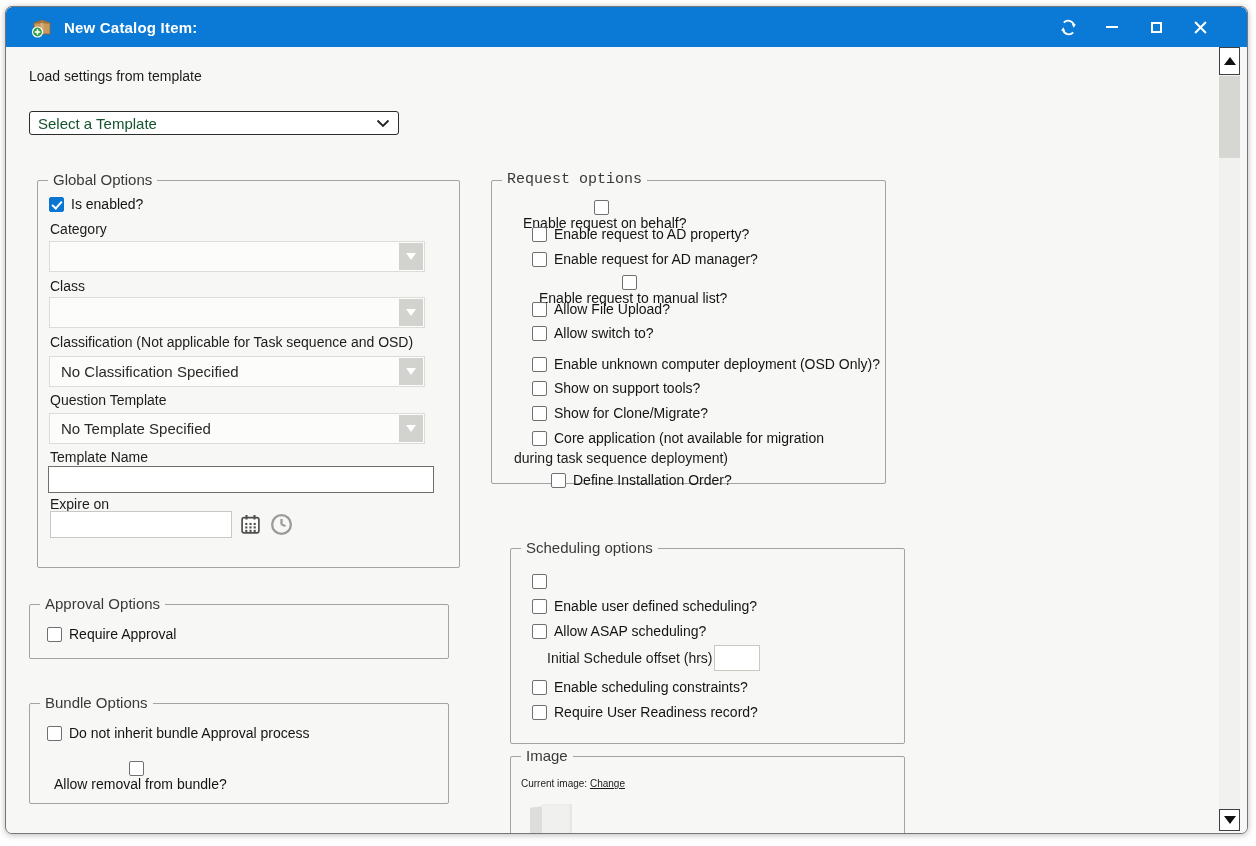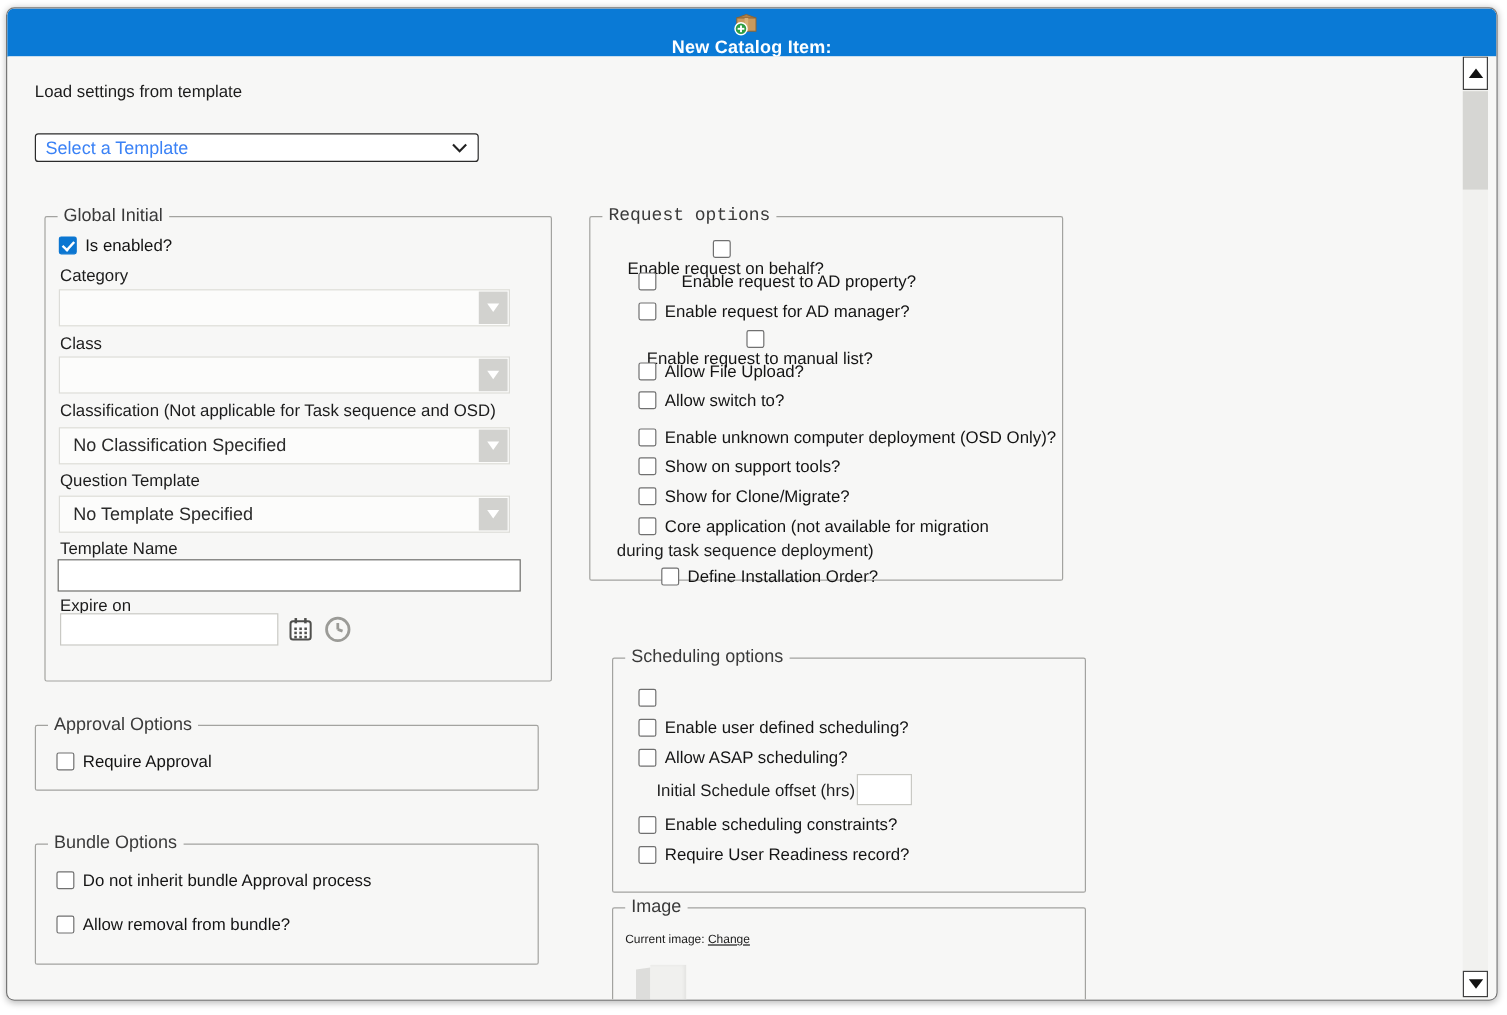--- a/index.html
+++ b/index.html
@@ -7,39 +7,38 @@
   .window {
     position:absolute; left:5px; top:6px; width:1243px; height:828px;
     background:#f7f7f6; border:1px solid #767676; border-radius:7px;
     box-shadow:0 1px 6px rgba(0,0,0,.28); overflow:hidden;
   }
   
   .titlebar {
     position:absolute; left:0; top:0; right:0; height:40px;
     background:#0a7ad6; display:flex; align-items:center; padding:0 24px;
     border-radius:6px 6px 0 0;
-    flex-direction:column;
   }
   .app-icon { width:24px; height:24px; margin-right:10px; flex:0 0 auto; }
   .title-text { color:#ffffff; font-size:15px; font-weight:bold; letter-spacing:.2px; }
   .win-controls { margin-left:auto; display:flex; align-items:center; gap:26px; padding-right:14px; }
   .win-btn { width:18px; height:18px; display:flex; align-items:center; justify-content:center; cursor:pointer; }
   .min-glyph { width:12px; height:2px; background:#fff; }
   .max-glyph { width:11px; height:11px; border:2px solid #fff; }
   
   .content {
     position:absolute; left:1px; top:40px; width:1240px; height:786px;
     background:#f7f7f6; overflow:hidden;
   }
   .lbl { position:absolute; font-size:14px; color:#1c1c1c; white-space:nowrap; }
   
   .tpl-select {
     position:absolute; left:22px; top:64px; width:370px; height:24px;
     background:#ffffff; border:1px solid #2b2b2b; border-radius:3px;
-    display:flex; align-items:center; padding:0 8px; font-size:15px; color:#3b82f6; cursor:pointer;
+    display:flex; align-items:center; padding:0 8px; font-size:15px; color:#14532d; cursor:pointer;
   }
   .tpl-select svg { margin-left:auto; }
   
   .groupbox { position:absolute; border:1px solid #a3a3a0; border-radius:2px; }
   .legend {
     position:absolute; top:-10px; left:10px; background:#f7f7f6;
     padding:0 5px; font-size:15px; color:#3a3a3a; white-space:nowrap;
   }
   
   .cbrow { position:absolute; display:flex; align-items:center; height:18px; }
@@ -126,21 +125,21 @@
 
     <div class="lbl" style="left:22px; top:21px;">Load settings from template</div>
     <div class="tpl-select">
       <span>Select a Template</span>
       <svg width="14" height="9" viewBox="0 0 14 9">
         <polyline points="1.5,1.5 7,7 12.5,1.5" fill="none" stroke="#222" stroke-width="1.8"></polyline>
       </svg>
     </div>
 
     <div class="groupbox" style="left:30px; top:133px; width:423px; height:388px;">
-      <span class="legend">Global Initial</span>
+      <span class="legend">Global Options</span>
     </div>
     <div class="cbrow" style="left:42px; top:148px;">
       <span class="cb checked"></span>
       <span class="cb-label">Is enabled?</span>
     </div>
     <div class="lbl" style="left:43px; top:174px;">Category</div>
     <div class="combobox" style="left:42px; top:194px; width:376px;">
       <span></span>
       <span class="dd-btn">
           <span class="dd-tri"></span>
@@ -200,33 +199,33 @@
       <span class="cb-label">Require Approval</span>
     </div>
 
     <div class="groupbox" style="left:22px; top:656px; width:420px; height:101px;">
       <span class="legend">Bundle Options</span>
     </div>
     <div class="cbrow" style="left:40px; top:677px;">
       <span class="cb"></span>
       <span class="cb-label">Do not inherit bundle Approval process</span>
     </div>
-    <div class="cbrow" style="left:40px; top:714px;">
+    <div class="cbrow" style="left:40px; top:714px;flex-direction:column;">
       <span class="cb"></span>
       <span class="cb-label">Allow removal from bundle?</span>
     </div>
 
     <div class="groupbox" style="left:484px; top:133px; width:395px; height:304px;font-family:Liberation Mono, monospace;">
       <span class="legend">Request options</span>
     </div>
     <div class="cbrow" style="left:509px; top:153px;flex-direction:column;">
       <span class="cb"></span>
       <span class="cb-label">Enable request on behalf?</span>
     </div>
-    <div class="cbrow" style="left:525px; top:178px;gap:14px;">
+    <div class="cbrow" style="left:525px; top:178px;">
       <span class="cb"></span>
       <span class="cb-label">Enable request to AD property?</span>
     </div>
     <div class="cbrow" style="left:525px; top:203px;">
       <span class="cb"></span>
       <span class="cb-label">Enable request for AD manager?</span>
     </div>
     <div class="cbrow" style="left:525px; top:228px;flex-direction:column;">
       <span class="cb"></span>
       <span class="cb-label">Enable request to manual list?</span>

